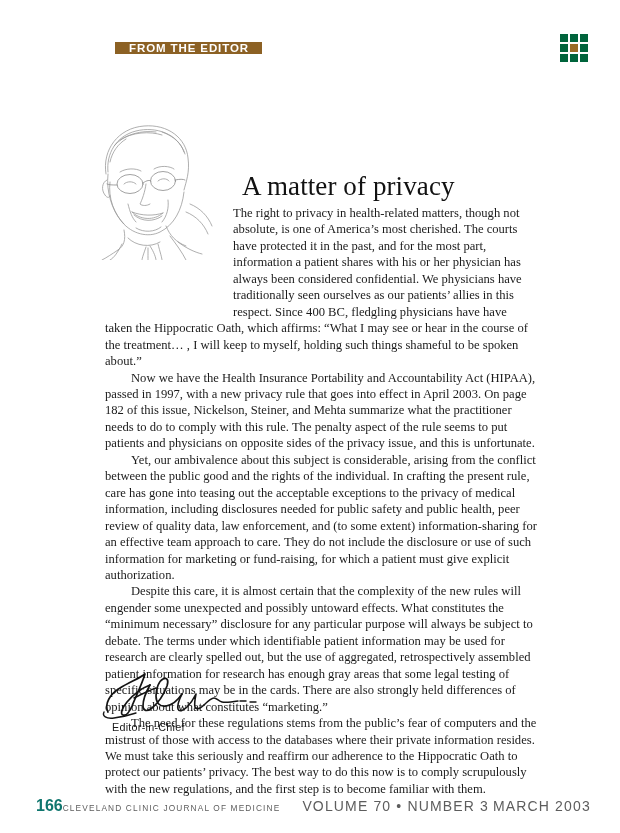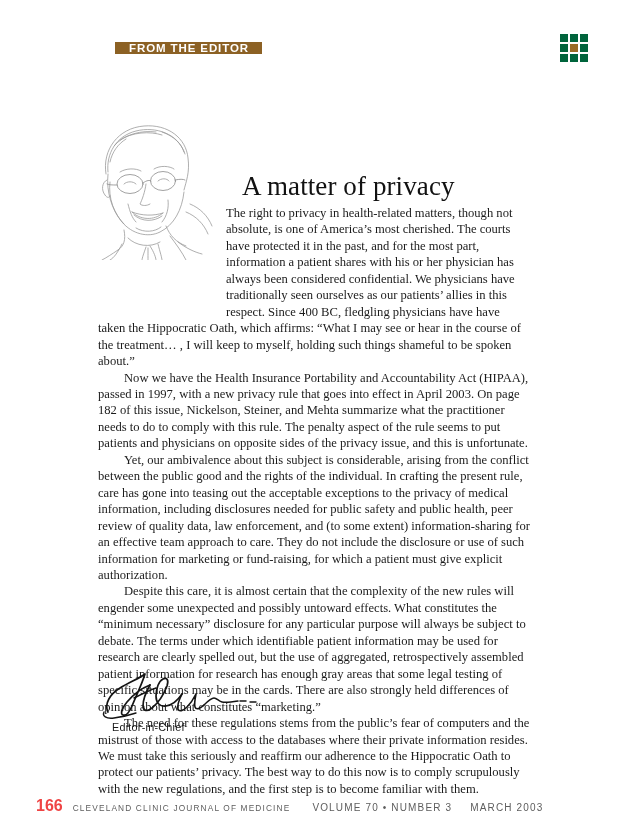--- a/index.html
+++ b/index.html
@@ -71,21 +71,21 @@
     font-size: 27px;
     font-weight: normal;
     letter-spacing: 0.1px;
     margin: 16px;
     color: #111111;
   }
 
   
   .body-text {
     position: absolute;
-    left: 98px;
+    left: 105px;
     top: 205px;
     width: 432px;
     font-size: 12.6px;
     line-height: 16.45px;
     text-align: left;
     color: #1b1b1b;
   }
   .body-text p {
     margin: 0;
     text-indent: 26px;
@@ -130,39 +130,38 @@
     left: 36px;
     bottom: 18px;
     display: flex;
     align-items: baseline;
     font-family: "Liberation Sans", sans-serif;
     color: #5d5d5d;
   }
   .footer-page {
     font-size: 16px;
     font-weight: bold;
-    color: #ef4444;
-    margin-right: 10px;
+    color: #0f766e;
     letter-spacing: 0;
   }
   .footer-journal {
     font-size: 8.3px;
     letter-spacing: 1.15px;
     margin-right: 22px;
     white-space: nowrap;
     text-align: right;
   }
   .footer-volume {
-    font-size: 10px;
+    font-size: 14px;
     letter-spacing: 1.15px;
-    margin-right: 18px;
+    margin-right: 4px;
     white-space: nowrap;
   }
   .footer-date {
-    font-size: 10px;
+    font-size: 14px;
     letter-spacing: 1.15px;
     white-space: nowrap;
   }
 </style>
 </head>
 <body>
 
 <div class="banner">
   <div class="banner-label">FROM THE EDITOR</div>
   <div class="banner-bar"></div>

